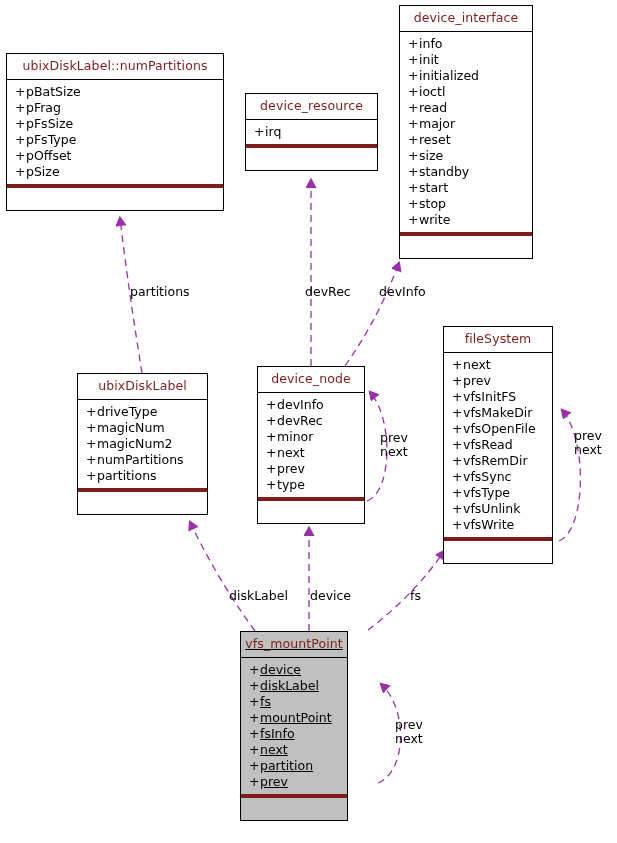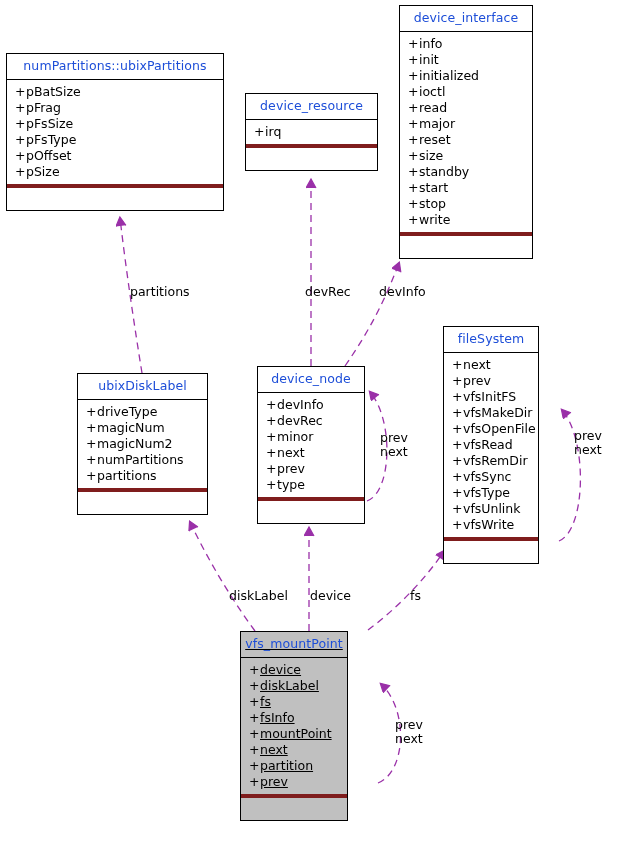--- a/index.html
+++ b/index.html
@@ -24,21 +24,21 @@
     position: absolute;
     box-sizing: border-box;
     border: 1px solid #000000;
     background: #ffffff;
     z-index: 5;
   }
   .umlbox.highlight { background: #c0c0c0; }
   .uml-title {
     text-align: center;
     font-size: 12.5px;
-    color: #1d4ed8;
+    color: #7f1d1d;
     line-height: 1;
     padding: 6px 4px 6px 4px;
     border-bottom: 1px solid #000000;
     white-space: nowrap;
     letter-spacing: 0.1px;
   }
   .uml-members {
     padding: 4px 0 4px 0;
     border-bottom: 4px solid #7f1d1d;
   }
@@ -117,21 +117,21 @@
     <g>
       <path d="M559,541 C586,530 588,440 562,410" fill="none" stroke="#9a30a8" stroke-width="1.3" stroke-dasharray="7,5" marker-end="url(#openarrow2)"></path>
     </g>
 
     <g>
       <path d="M378,783 C406,772 409,710 381,684" fill="none" stroke="#9a30a8" stroke-width="1.3" stroke-dasharray="7,5" marker-end="url(#openarrow2)"></path>
     </g>
   </svg>
 
   <div class="umlbox" style="left:6px; top:53px; width:218px;">
-    <div class="uml-title">numPartitions::ubixPartitions</div>
+    <div class="uml-title">ubixDiskLabel::numPartitions</div>
     <div class="uml-members">
         <div class="uml-member"><span class="plus">+</span>pBatSize</div>
         <div class="uml-member"><span class="plus">+</span>pFrag</div>
         <div class="uml-member"><span class="plus">+</span>pFsSize</div>
         <div class="uml-member"><span class="plus">+</span>pFsType</div>
         <div class="uml-member"><span class="plus">+</span>pOffset</div>
         <div class="uml-member"><span class="plus">+</span>pSize</div>
       </div>
     <div class="uml-methods"></div>
   </div>
@@ -181,21 +181,21 @@
         <div class="uml-member"><span class="plus">+</span>devInfo</div>
         <div class="uml-member"><span class="plus">+</span>devRec</div>
         <div class="uml-member"><span class="plus">+</span>minor</div>
         <div class="uml-member"><span class="plus">+</span>next</div>
         <div class="uml-member"><span class="plus">+</span>prev</div>
         <div class="uml-member"><span class="plus">+</span>type</div>
       </div>
     <div class="uml-methods"></div>
   </div>
 
-  <div class="umlbox" style="left:443px; top:326px; width:96px;">
+  <div class="umlbox" style="left:443px; top:326px; width:110px;">
     <div class="uml-title">fileSystem</div>
     <div class="uml-members">
         <div class="uml-member"><span class="plus">+</span>next</div>
         <div class="uml-member"><span class="plus">+</span>prev</div>
         <div class="uml-member"><span class="plus">+</span>vfsInitFS</div>
         <div class="uml-member"><span class="plus">+</span>vfsMakeDir</div>
         <div class="uml-member"><span class="plus">+</span>vfsOpenFile</div>
         <div class="uml-member"><span class="plus">+</span>vfsRead</div>
         <div class="uml-member"><span class="plus">+</span>vfsRemDir</div>
         <div class="uml-member"><span class="plus">+</span>vfsSync</div>
@@ -205,22 +205,22 @@
       </div>
     <div class="uml-methods"></div>
   </div>
 
   <div class="umlbox highlight" style="left:240px; top:631px; width:108px;text-decoration:underline;">
     <div class="uml-title">vfs_mountPoint</div>
     <div class="uml-members">
         <div class="uml-member"><span class="plus">+</span>device</div>
         <div class="uml-member"><span class="plus">+</span>diskLabel</div>
         <div class="uml-member"><span class="plus">+</span>fs</div>
+        <div class="uml-member"><span class="plus">+</span>mountPoint</div>
         <div class="uml-member"><span class="plus">+</span>fsInfo</div>
-        <div class="uml-member"><span class="plus">+</span>mountPoint</div>
         <div class="uml-member"><span class="plus">+</span>next</div>
         <div class="uml-member"><span class="plus">+</span>partition</div>
         <div class="uml-member"><span class="plus">+</span>prev</div>
       </div>
     <div class="uml-methods"></div>
   </div>
 
   <div class="edge-label" style="left:130px; top:285px;">partitions</div>
   <div class="edge-label" style="left:305px; top:285px;">devRec</div>
   <div class="edge-label" style="left:379px; top:285px;">devInfo</div>

